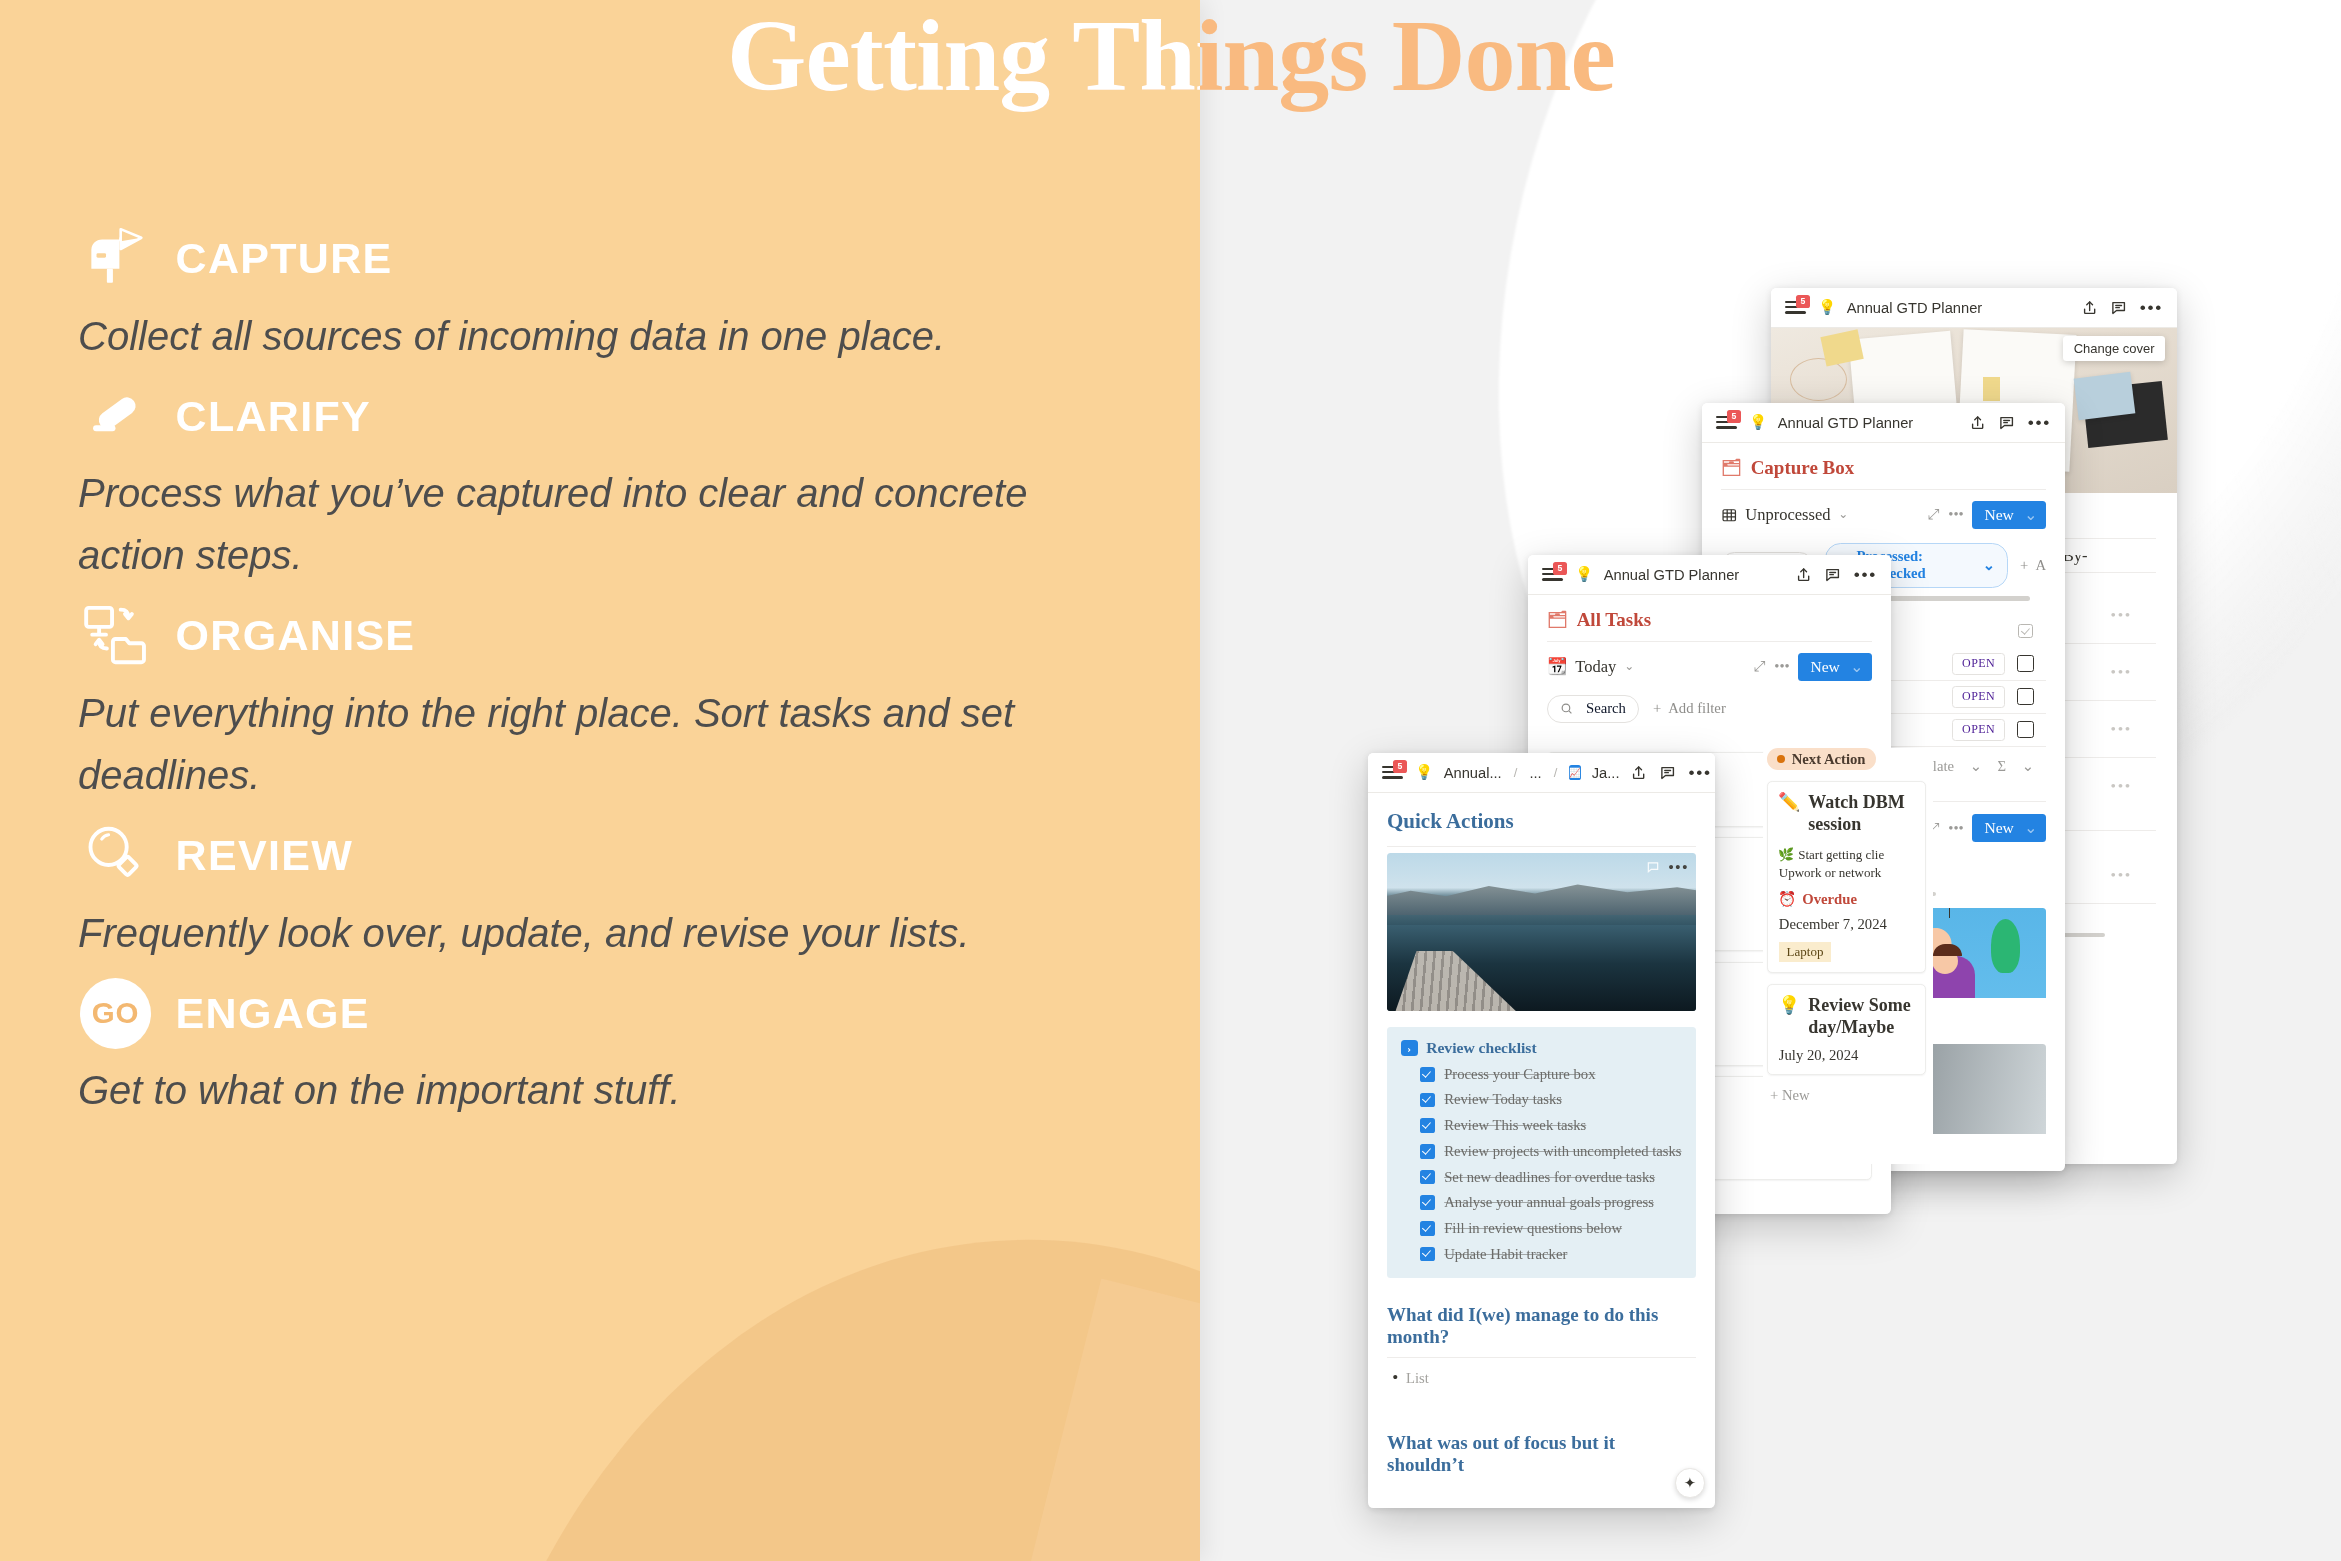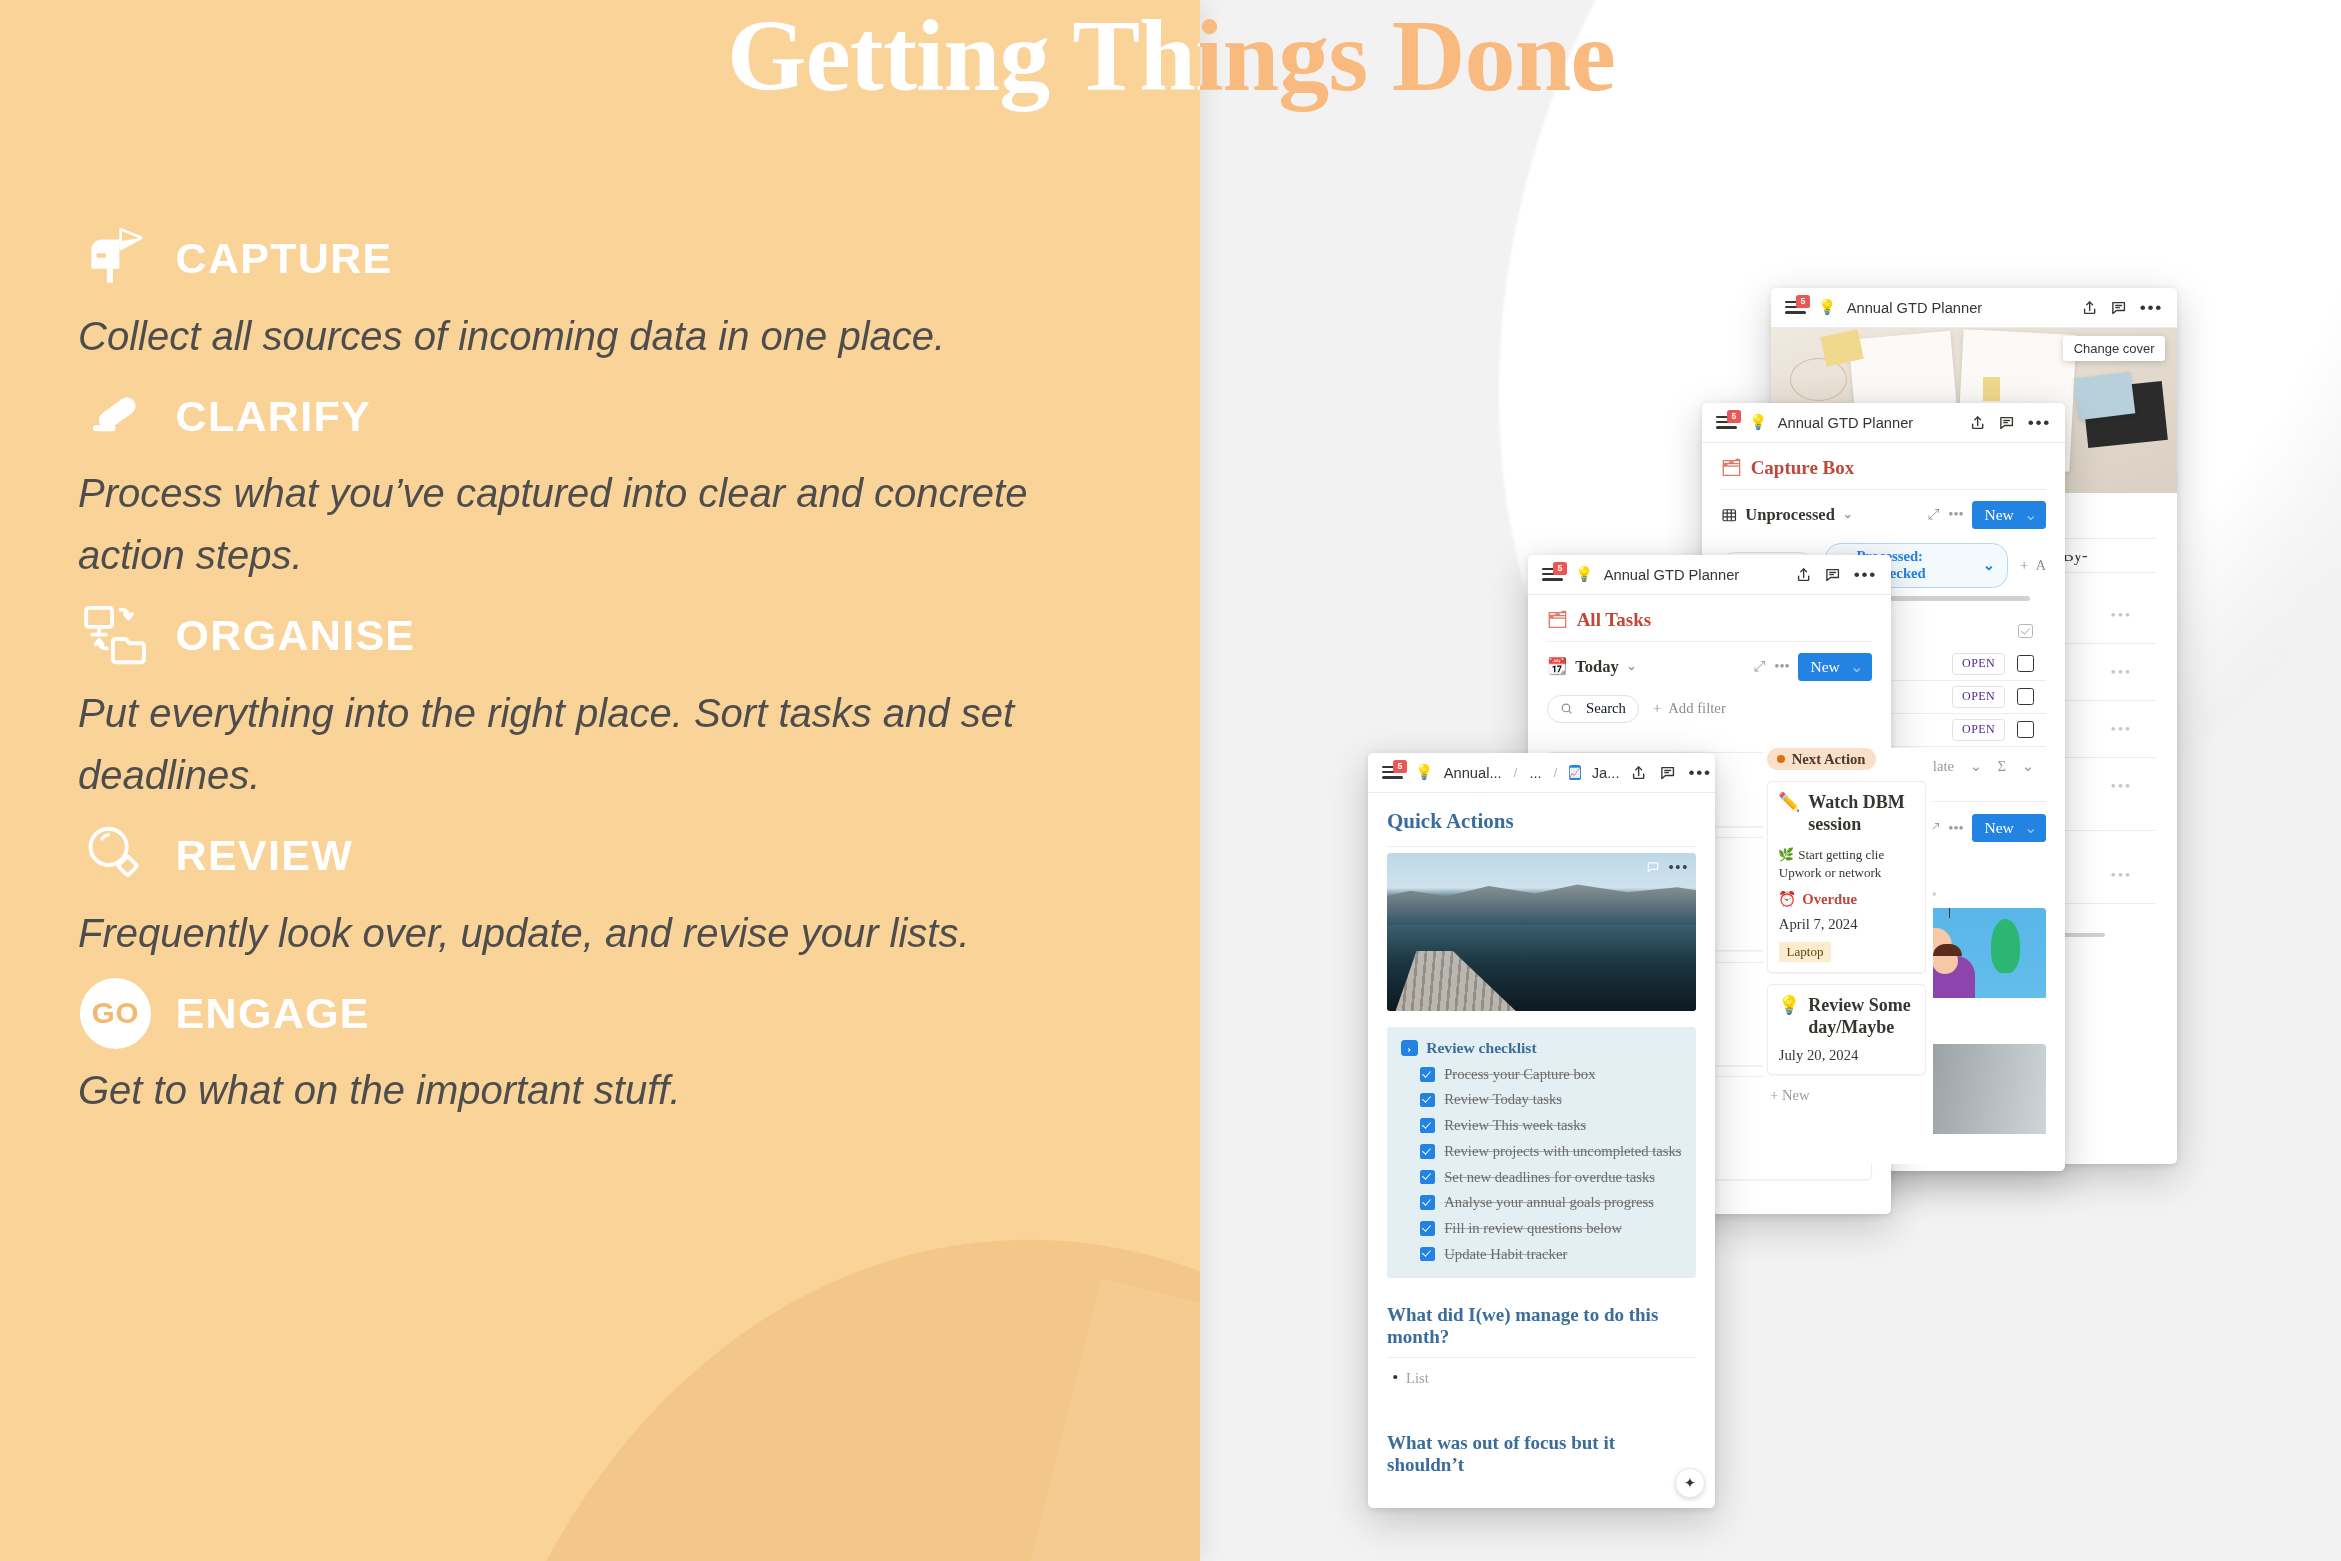--- a/index.html
+++ b/index.html
@@ -143,21 +143,21 @@
 
   .db-title{
     display:flex; align-items:center; gap:8.7px;
     font-weight:700; font-size:19px; color:#c0483a;
   }
   .db-title .dbicon{ color:#e0796a; font-size:16.5px; }
 
   .sec{ padding:14px 19px; }
   .divline{ height:0.9px; background:#eeecea; margin:10.4px 0; }
   .viewrow{ display:flex; align-items:center; gap:8.7px; }
-  .viewname{ font-weight:700; font-size:16.5px; color:#37352f; display:flex; align-items:center; gap:7.8px; }
+  .viewname{ font-weight:400; font-size:16.5px; color:#37352f; display:flex; align-items:center; gap:7.8px; }
   .chev{ color:#9b9a97; font-size:12px; }
   .spacer{ margin-left:auto; }
   .icon-muted{ color:#9b9a97; font-size:14.7px; }
   .newbtn{
     background:#2383e2; color:#fff; border-radius:3.5px;
     padding:5.2px 8.7px 5.2px 12px; font-size:15.6px; font-weight:400;
     display:flex; align-items:center; gap:10.4px;
     font-family:"Liberation Serif", serif;
   }
   .newbtn .vsep{ opacity:.55; }
@@ -674,21 +674,21 @@
     <div class="tcard">
       <div class="tcard-title">
         <span>✏️</span>
         <span>Watch DBM session</span>
       </div>
       <div class="tcard-sub">🌿 Start getting clie Upwork or network</div>
       <div class="overdue">
         <span>⏰</span>
         <span>Overdue</span>
       </div>
-      <div class="tdate">April 7, 2024</div>
+      <div class="tdate">December 7, 2024</div>
       <div class="tagpill">Laptop</div>
     </div>
     <div class="tcard">
       <div class="tcard-title">
         <span>💡</span>
         <span>Review Some day/Maybe</span>
       </div>
       <div class="tdate">July 20, 2024</div>
     </div>
     <div class="newrow">

